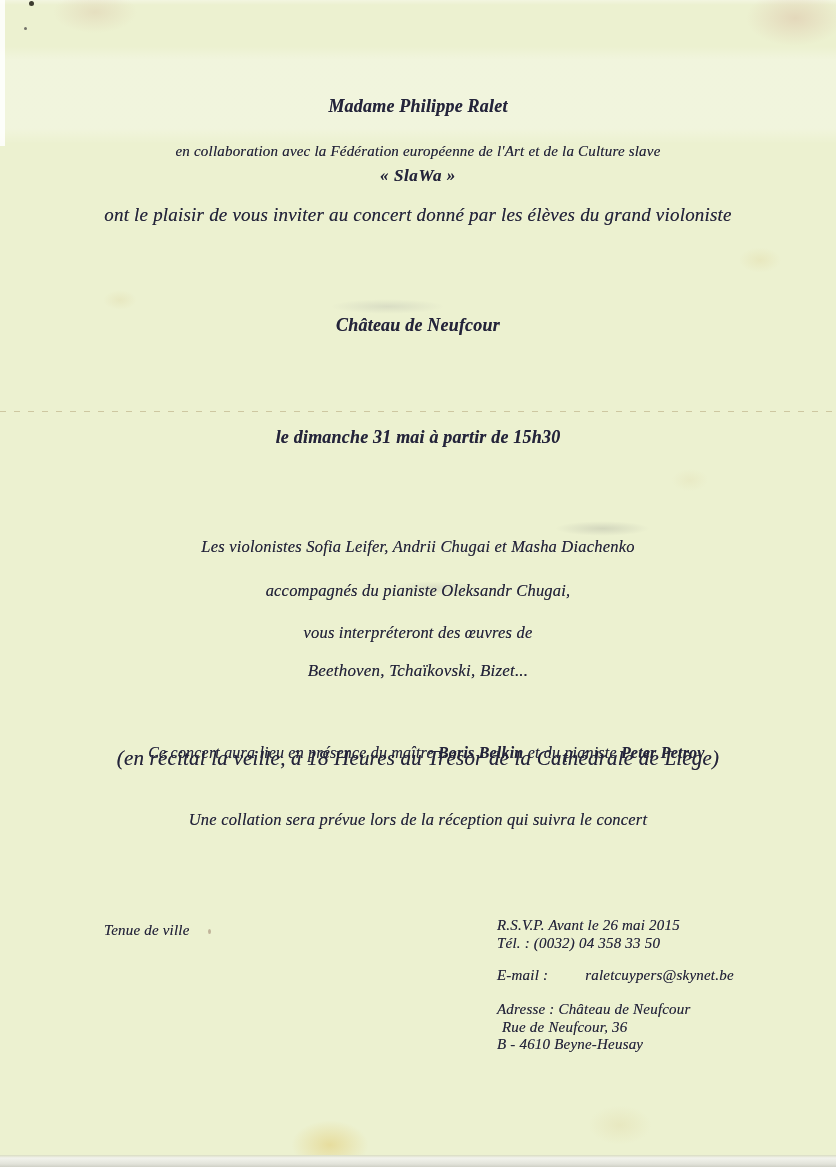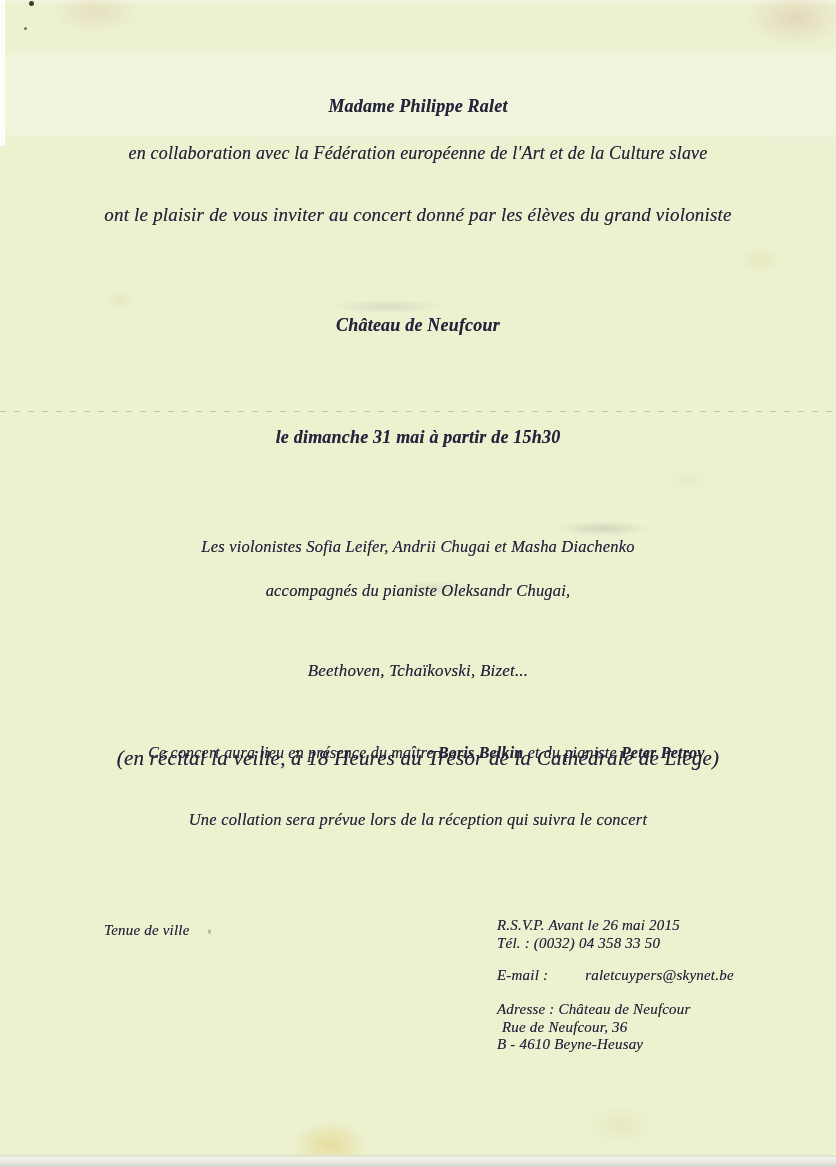--- a/index.html
+++ b/index.html
@@ -54,21 +54,21 @@
     position: absolute; left: 0; right: 0;
     text-align: center;
     font-style: italic;
     font-size: 16.5px;
     letter-spacing: 0.2px;
     text-shadow: 0 0 0.5px rgba(32,32,58,0.55);
     white-space: pre-wrap;
   }
   .bold { font-weight: bold; }
   .t-host        { top: 96px;  font-size: 18px; font-weight: bold; }
-  .t-collab      { top: 143px; font-size: 18px; }
+  .t-collab      { top: 143px; font-size: 15px; }
   .t-slawa       { top: 166px; font-size: 17px; font-weight: bold; letter-spacing: 0.6px; }
   .t-invite      { top: 204px; font-size: 19px; }
   .t-venue       { top: 315px; font-size: 18px; font-weight: bold; }
   .t-datetime    { top: 427px; font-size: 18px; font-weight: bold; }
   .t-performers  { top: 537px; }
   .t-pianist     { top: 581px; }
   .t-program     { top: 623px; }
   .t-composers   { top: 661px; font-size: 17px; font-weight: normal; }
   .t-guests      { top: 726px; font-size: 16px; }
   .t-recital     { top: 746px; font-size: 21px; }
@@ -96,25 +96,27 @@
   <div class="speck s1"></div>
   <div class="speck s2"></div>
   <div class="speck s3"></div>
   <div class="fold-line"></div>
   <div class="smudge m1"></div>
   <div class="smudge m2"></div>
   <div class="smudge m3"></div>
 
   <div class="line t-host">Madame Philippe Ralet</div>
   <div class="line t-collab">en collaboration avec la Fédération européenne de l'Art et de la Culture slave</div>
+  <div class="line t-slawa">« SlaWa »</div>
   <div class="line t-invite">ont le plaisir de vous inviter au concert donné par les élèves du grand violoniste</div>
   <div class="line t-venue">Château de Neufcour</div>
   <div class="line t-datetime">le dimanche 31 mai à partir de 15h30</div>
   <div class="line t-performers">Les violonistes Sofia Leifer, Andrii Chugai et Masha Diachenko</div>
   <div class="line t-pianist">accompagnés du pianiste Oleksandr Chugai,</div>
+  <div class="line t-program">vous interpréteront des œuvres de</div>
   <div class="line t-composers">Beethoven, Tchaïkovski, Bizet...</div>
 
   <div class="line t-guests">
     <span>Ce concert aura lieu en présence du maître </span><span class="bold">Boris Belkin</span><span> et du pianiste </span><span class="bold">Peter Petrov</span>
   </div>
 
   <div class="line t-recital">(en récital la veille, à 18 Heures au Trésor de la Cathédrale de Liège)</div>
   <div class="line t-reception">Une collation sera prévue lors de la réception qui suivra le concert</div>
 
   <div class="block t-dresscode">Tenue de ville</div>

